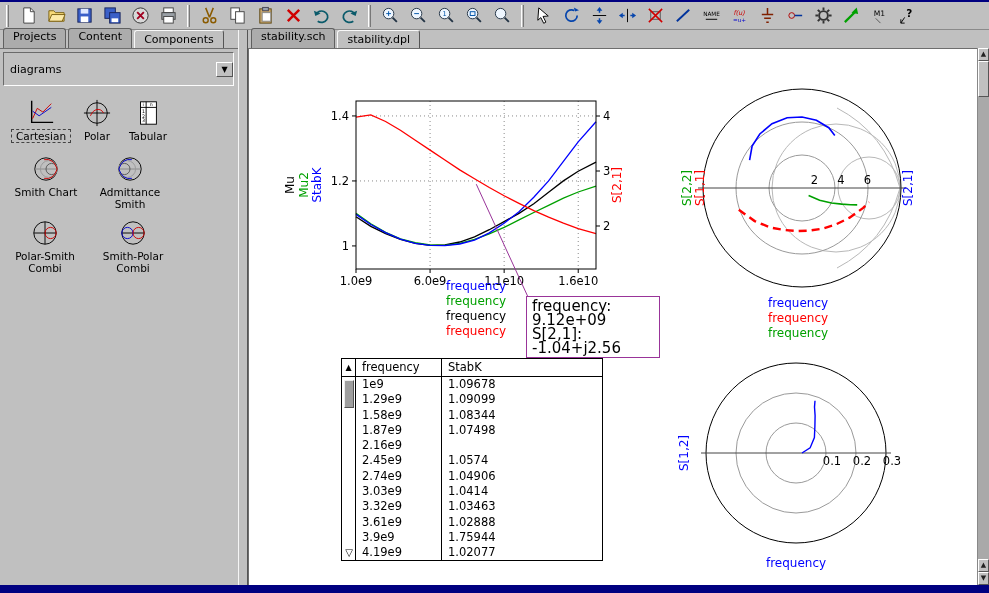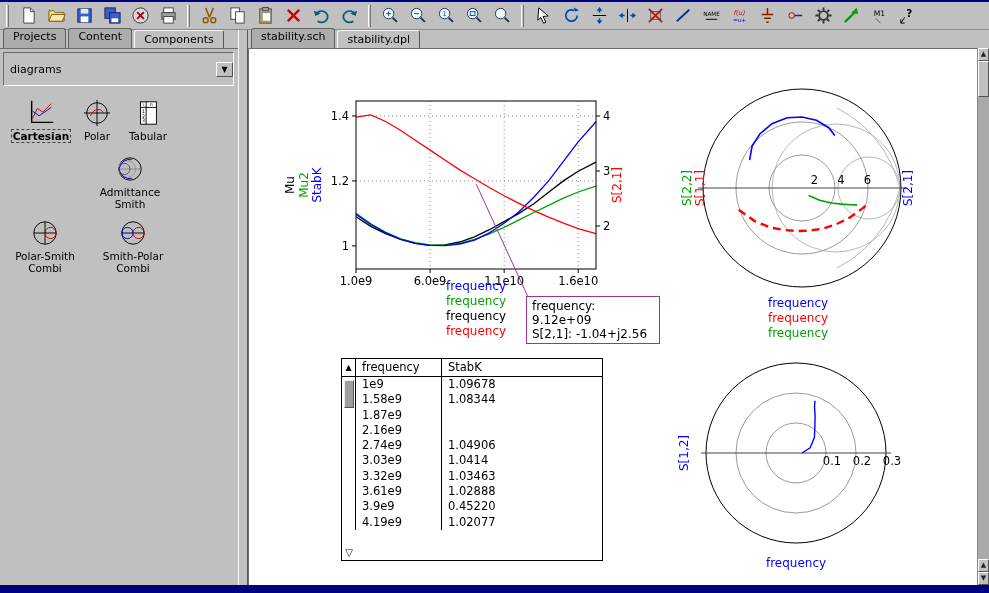--- a/index.html
+++ b/index.html
@@ -17,26 +17,26 @@
   #doc-tabs{left:251px;}
   .tab{height:20px;line-height:15px;padding:0 9px;background:#acacac;border:1px solid #606060;border-bottom:none;border-radius:3px 3px 0 0;margin-right:2px;white-space:nowrap;}
   .tab.active{height:18px;line-height:17px;background:#c0c0c0;border-color:#f8f8f8 #555 #c0c0c0 #f8f8f8;}
   #left-panel{position:absolute;left:0;top:48px;width:238px;height:537px;background:#c0c0c0;border-top:1px solid #6e6e6e;}
   #combo{position:absolute;left:3px;top:3px;width:231px;height:34px;border:1px solid;border-color:#6a6a6a #fdfdfd #fdfdfd #6a6a6a;display:flex;align-items:center;justify-content:space-between;padding-left:6px;background:#c0c0c0;}
   #combo .arrow-btn{width:17px;height:15px;background:#c0c0c0;border:1px solid;border-color:#fff #555 #555 #fff;font-size:8px;display:flex;align-items:center;justify-content:center;}
   #component-grid{position:absolute;left:0;top:24px;right:0;bottom:0;}
   .comp-item{position:absolute;text-align:center;cursor:default;}
   .comp-icon svg{width:28px;height:28px;}
   .comp-label{font-size:10.5px;line-height:12px;}
-  .comp-label.selected{outline:1px dashed #444;font-weight:bold;}
+  .comp-label.selected{outline:1px dashed #444;}
   #splitter{position:absolute;left:238px;top:30px;width:10px;height:555px;background:#c0c0c0;border-left:1px solid #f5f5f5;border-right:1px solid #555;}
   #canvas{position:absolute;left:248px;top:48px;width:729px;height:537px;background:#fff;border-top:1px solid #6e6e6e;border-left:1px solid #6e6e6e;overflow:hidden;}
   #canvas-svg{position:absolute;left:0;top:0;}
   #canvas-svg text{font-family:"DejaVu Sans","Liberation Sans",sans-serif;}
-  #marker-box{position:absolute;left:277px;top:247px;width:134px;background:#fff;border:1px solid #993499;padding:2px 5px;font-size:12px;line-height:14px;}
+  #marker-box{position:absolute;left:277px;top:247px;width:134px;background:#fff;border:1px solid #993499;padding:2px 5px;font-size:15px;line-height:14px;}
   #tab-table{position:absolute;left:92px;top:309px;width:262px;height:203px;border:1px solid #000;background:#fff;font-size:11.5px;}
   .tbl-head{display:flex;height:18px;border-bottom:1px solid #000;}
   .tc0{width:14px;flex:none;border-right:1px solid #000;text-align:center;font-size:8px;line-height:17px;}
   .tc1{width:86px;flex:none;border-right:1px solid #000;padding-left:6px;line-height:17px;}
   .tc2{flex:1;padding-left:6px;line-height:17px;}
   .tbl-row{display:flex;height:15.3px;}
   .tbl-row .tc1,.tbl-row .tc2{line-height:15px;}
   #tbl-thumb{position:absolute;left:2px;top:21px;width:10px;height:28px;background:#9e9e9e;border:1px solid;border-color:#ececec #555 #555 #ececec;}
   #tbl-down{position:absolute;left:0;bottom:1px;width:14px;text-align:center;font-size:10px;line-height:12px;}
   #vscroll{position:absolute;left:977px;top:48px;width:12px;height:537px;background:#a9a9a9;border-left:1px solid #888;}
@@ -287,20 +287,30 @@
         <div class="comp-icon"><svg viewBox="0 0 30 30">
             <rect x="7" y="3" width="17" height="24" fill="#fff" stroke="#000"></rect>
             <path d="M7 9h17M13 3v24" stroke="#000"></path>
             <text x="9" y="8" font-size="5">i</text>
             <text x="17" y="8" font-size="5">n</text>
             <text x="8.5" y="15" font-size="5">1</text>
             <text x="8.5" y="20" font-size="5">2</text>
             <text x="8.5" y="25" font-size="5">3</text>
           </svg></div>
         <div class="comp-label">Tabular</div>
+      </div>
+      <div class="comp-item" style="left: 8px; top: 82px; width: 76px;">
+        <div class="comp-icon"><svg viewBox="0 0 30 30">
+            <circle cx="15" cy="15" r="12" fill="none" stroke="#000"></circle>
+            <path d="M3 15h24" stroke="#888"></path>
+            <circle cx="21" cy="15" r="6" fill="none" stroke="#555"></circle>
+            <circle cx="18" cy="15" r="9" fill="none" stroke="#999"></circle>
+            <path d="M27 15q-4-12-14-10M27 15q-4 12-14 10" fill="none" stroke="#c00"></path>
+          </svg></div>
+        <div class="comp-label">Smith Chart</div>
       </div>
       <div class="comp-item" style="left: 88px; top: 82px; width: 84px;">
         <div class="comp-icon"><svg viewBox="0 0 30 30">
             <circle cx="15" cy="15" r="12" fill="none" stroke="#000"></circle>
             <path d="M3 15h24" stroke="#888"></path>
             <circle cx="9" cy="15" r="6" fill="none" stroke="#555"></circle>
             <circle cx="12" cy="15" r="9" fill="none" stroke="#999"></circle>
             <path d="M3 15q4-12 14-10M3 15q4 12 14 10" fill="none" stroke="#00c"></path>
           </svg></div>
         <div class="comp-label">Admittance Smith</div>
@@ -415,30 +425,41 @@
         <span class="tc1">frequency</span>
         <span class="tc2">StabK</span>
       </div>
       <div class="tbl-row">
         <span class="tc0"></span>
         <span class="tc1">1e9</span>
         <span class="tc2">1.09678</span>
       </div>
       <div class="tbl-row">
         <span class="tc0"></span>
+        <span class="tc1">1.29e9</span>
+        <span class="tc2">1.09099</span>
+      </div>
+      <div class="tbl-row">
+        <span class="tc0"></span>
         <span class="tc1">1.58e9</span>
         <span class="tc2">1.08344</span>
       </div>
       <div class="tbl-row">
         <span class="tc0"></span>
         <span class="tc1">1.87e9</span>
+        <span class="tc2">1.07498</span>
       </div>
       <div class="tbl-row">
         <span class="tc0"></span>
         <span class="tc1">2.16e9</span>
+      </div>
+      <div class="tbl-row">
+        <span class="tc0"></span>
+        <span class="tc1">2.45e9</span>
+        <span class="tc2">1.0574</span>
       </div>
       <div class="tbl-row">
         <span class="tc0"></span>
         <span class="tc1">2.74e9</span>
         <span class="tc2">1.04906</span>
       </div>
       <div class="tbl-row">
         <span class="tc0"></span>
         <span class="tc1">3.03e9</span>
         <span class="tc2">1.0414</span>
@@ -449,21 +470,21 @@
         <span class="tc2">1.03463</span>
       </div>
       <div class="tbl-row">
         <span class="tc0"></span>
         <span class="tc1">3.61e9</span>
         <span class="tc2">1.02888</span>
       </div>
       <div class="tbl-row">
         <span class="tc0"></span>
         <span class="tc1">3.9e9</span>
-        <span class="tc2">0.45220</span>
+        <span class="tc2">1.75944</span>
       </div>
       <div class="tbl-row">
         <span class="tc0"></span>
         <span class="tc1">4.19e9</span>
         <span class="tc2">1.02077</span>
       </div>
       <div id="tbl-thumb"></div>
       <div id="tbl-down">▽</div>
     </div>
 </div>

